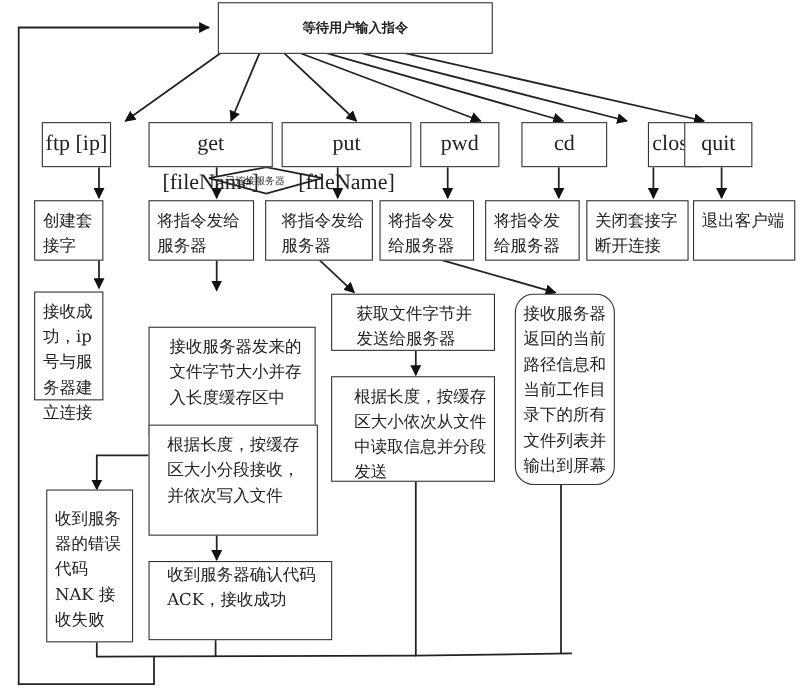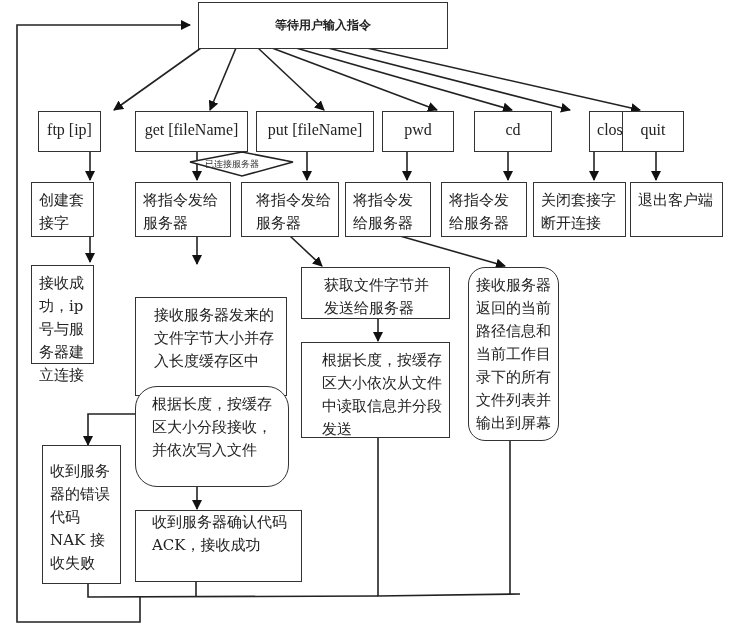--- a/index.html
+++ b/index.html
@@ -1,21 +1,21 @@
 <!DOCTYPE html>
 <html><head>
 <meta charset="utf-8">
 <style>
   html, body { margin: 0; padding: 0; background: #ffffff; }
   body { width: 735px; height: 630px; position: relative; overflow: hidden;
          font-family: "DejaVu Serif", "Liberation Serif", serif; color: #222; }
   svg.lines { position: absolute; left: 0; top: 0; width: 735px; height: 630px; }
   .box { position: absolute; border: 1.5px solid #333; background: #fff; box-sizing: border-box;
          font-size: 15px; line-height: 23px; padding: 6px 7px; color: #222; }
-  .cmd { font-family: "Liberation Serif", serif; font-size: 16px; text-align: center; line-height: 36px; padding: 0; }
+  .cmd { font-family: "Liberation Serif", serif; font-size: 20px; text-align: center; line-height: 36px; padding: 0; }
   .top { font-size: 12px; text-align: center; line-height: 44px; padding: 0; font-weight: bold; }
   .diamond-label { position: absolute; font-size: 9px; color: #333; white-space: nowrap; }
 </style>
 </head>
 <body>
 
 <svg class="lines" viewBox="0 0 735 630">
   <defs>
     <marker id="arr" markerWidth="10" markerHeight="10" refX="9" refY="5" orient="auto" markerUnits="userSpaceOnUse">
       <path d="M0,0 L10,5 L0,10 z" fill="#111"></path>
@@ -76,21 +76,21 @@
 <div class="box cmd" style="left:561px;top:111px;width:49px;height:41px;margin-left:28px;"><span>close</span></div>
 <div class="box cmd" style="left:622px;top:111px;width:62px;height:41px;"><span>quit</span></div>
 
 <div class="diamond-label" style="left:205px;top:158px;">已连接服务器</div>
 
 <div class="box" style="left:31px;top:182px;width:63px;height:55px;"><span>创建套接字</span></div>
 <div class="box" style="left:31px;top:265px;width:63px;height:99px;"><span>接收成功，ip 号与服务器建立连接</span></div>
 
 <div class="box" style="left:135px;top:182px;width:96px;height:55px;"><span>将指令发给服务器</span></div>
 <div class="box" style="left:135px;top:265px;width:152px;height:99px;padding-left:18px;margin-top:32px;"><span>接收服务器发来的文件字节大小并存入长度缓存区中</span></div>
-<div class="box" style="left:135px;top:386px;width:154px;height:101px;padding-left:16px;border-radius:22px;"><span>根据长度，按缓存区大小分段接收，并依次写入文件</span></div>
+<div class="box" style="left:135px;top:386px;width:154px;height:101px;padding-left:16px;"><span>根据长度，按缓存区大小分段接收，并依次写入文件</span></div>
 <div class="box" style="left:42px;top:445px;width:79px;height:139px;padding-top:14px;"><span>收到服务器的错误代码 NAK 接收失败</span></div>
 <div class="box" style="left:135px;top:510px;width:167px;height:72px;padding-left:16px;padding-top:0;"><span>收到服务器确认代码 ACK，接收成功</span></div>
 
 <div class="box" style="left:241px;top:182px;width:98px;height:55px;padding-left:14px;"><span>将指令发给服务器</span></div>
 <div class="box" style="left:301px;top:267px;width:149px;height:52px;padding-left:22px;"><span>获取文件字节并发送给服务器</span></div>
 <div class="box" style="left:301px;top:342px;width:149px;height:96px;padding-left:20px;"><span>根据长度，按缓存区大小依次从文件中读取信息并分段发送</span></div>
 
 <div class="box" style="left:345px;top:182px;width:86px;height:55px;"><span>将指令发给服务器</span></div>
 <div class="box" style="left:441px;top:182px;width:86px;height:55px;"><span>将指令发给服务器</span></div>
 <div class="box" style="left:468px;top:267px;width:91px;height:174px;border-radius:17px;"><span>接收服务器返回的当前路径信息和当前工作目录下的所有文件列表并输出到屏幕</span></div>

